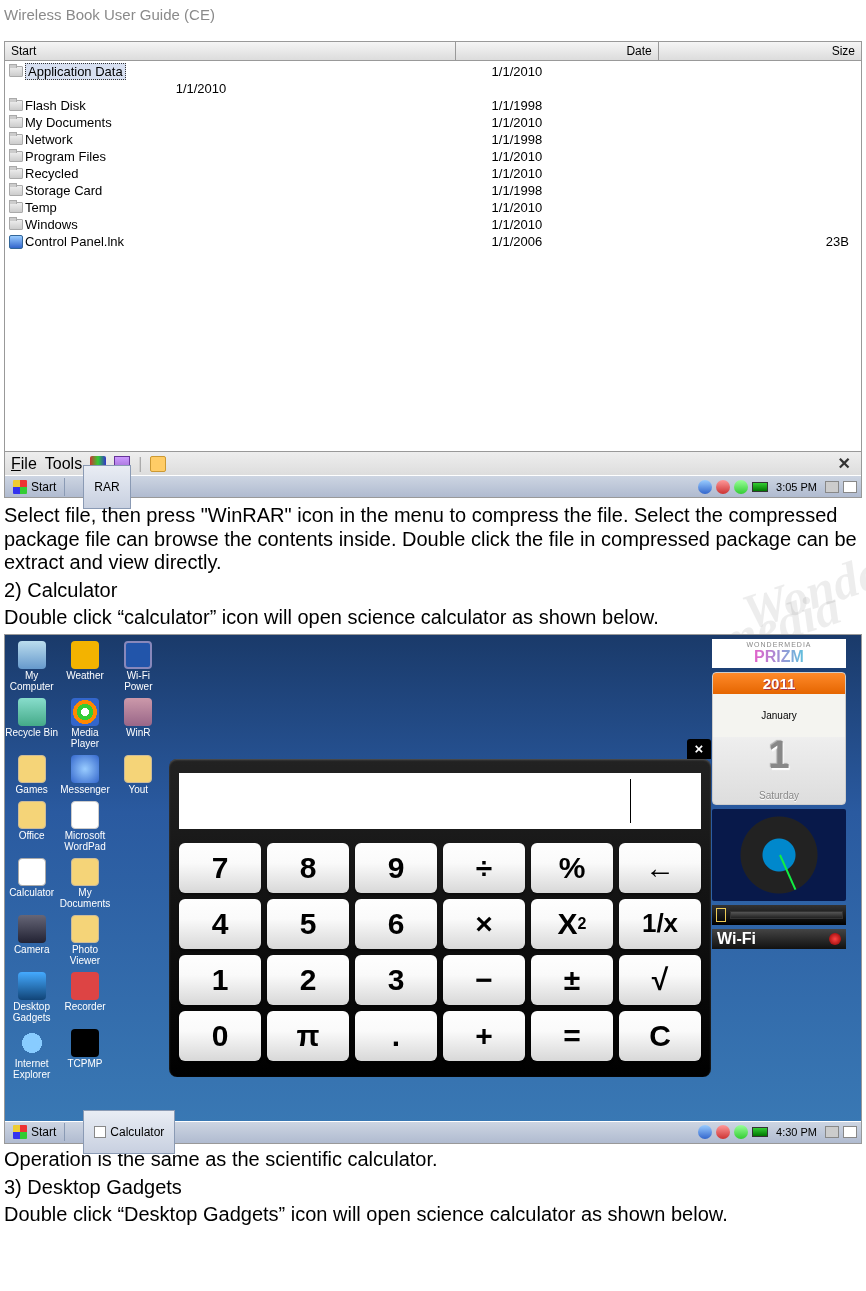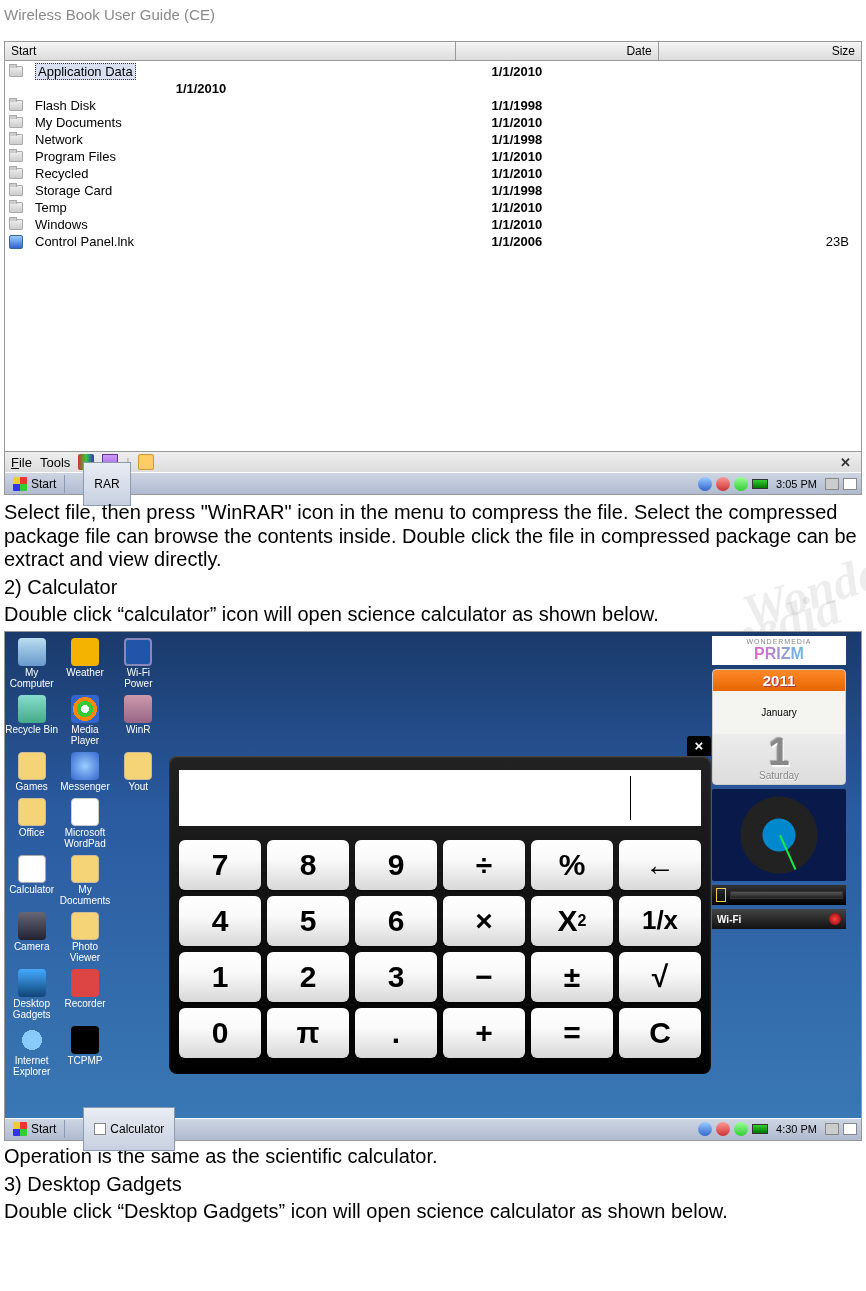--- a/index.html
+++ b/index.html
@@ -8,28 +8,28 @@
 
 
 .explorer { border: 1px solid #999; background: #fff; margin: 4px; }
 .ex-header { display: flex; border-bottom: 1px solid #999; font-size: 12px; background: linear-gradient(#f5f5f5, #dcdcdc); }
 .ex-header > div { border-right: 1px solid #999; padding: 2px 6px; }
 .col-name { flex: 2.3; }
 .col-date { flex: 1; text-align: right; }
 .col-size { flex: 1; text-align: right; border-right: none !important; }
 .ex-rows { height: 390px; overflow: hidden; padding: 2px 0; }
 .ex-row { display: flex; font-size: 13px; height: 17px; align-items: center; }
-.ex-row .c-name { flex: 2.3; padding-left: 4px; display: flex; align-items: center; gap: 12px; }
-.ex-row .c-date { flex: 1; text-align: center; padding-right: 60px; font-weight: bold; }
+.ex-row .c-name { flex: 2.3; padding-left: 4px; display: flex; align-items: center; gap: 2px; }
+.ex-row .c-date { flex: 1; text-align: center; padding-right: 60px; }
 .ex-row .c-size { flex: 1; text-align: right; padding-right: 12px; }
 .ex-row.sel .name-text { background: rgba(100,130,200,0.25); border: 1px dotted #333; padding: 0 2px; }
 .folder-ico { width: 14px; height: 11px; display: inline-block; background: linear-gradient(#eee,#ccc); border: 1px solid #aaa; border-radius: 1px; position: relative; }
 .folder-ico::before { content: ""; position: absolute; left: -1px; top: -3px; width: 6px; height: 3px; background: #ccc; border: 1px solid #aaa; border-bottom: none; }
 .cp-ico { width: 14px; height: 14px; display: inline-block; background: linear-gradient(#9cf,#36c); border: 1px solid #369; border-radius: 2px; position: relative; }
-.ex-toolbar { display: flex; align-items: flex-end; gap: 8px; padding: 2px 6px; background: linear-gradient(#eee,#ddd); border-top: 1px solid #999; font-size: 13px; }
+.ex-toolbar { display: flex; align-items: center; gap: 8px; padding: 2px 6px; background: linear-gradient(#eee,#ddd); border-top: 1px solid #999; font-size: 16px; }
 .tb-ico { width: 16px; height: 16px; display: inline-block; }
 .tb-books { background: linear-gradient(90deg,#c33,#3c3,#33c); border-radius: 2px; }
 .tb-book { background: linear-gradient(#c9f,#96c); border: 1px solid #639; }
 .tb-up { background: #fc6; border: 1px solid #c93; border-radius: 2px; position: relative; }
 .tb-x { margin-left: auto; font-weight: bold; color: #333; padding: 0 4px; }
 .ex-taskbar { display: flex; align-items: center; background: linear-gradient(#cdd5e2,#b0bbd0); border-top: 1px solid #fff; font-size: 12px; height: 22px; }
 .tb-start { padding: 2px 8px; display: flex; align-items: center; gap: 3px; border-right: 1px solid #8a9ab4; }
 .tb-win { width: 15px; height: 14px; display: inline-block; }
 .tb-win::before { content: ""; display: block; width: 14px; height: 14px; background: conic-gradient(#e33 0 25%, #3c3 25% 50%, #33e 50% 75%, #ec3 75% 100%); border-radius: 1px; }
 .tb-task { padding: 14px 10px; border: 1px solid #8a9ab4; margin-left: 18px; background: linear-gradient(#e9edf4,#c8d0e0); }
@@ -75,27 +75,27 @@
 
 .gadgets { position: absolute; right: 15px; top: 0; width: 134px; display: flex; flex-direction: column; gap: 4px; padding-top: 4px; }
 .g-prizm { background: #fff; text-align: center; font-size: 10px; padding: 2px 0; }
 .g-prizm .t1 { font-size: 7px; color: #888; letter-spacing: 1px; }
 .g-prizm .t2 { font-weight: bold; font-size: 16px; background: linear-gradient(90deg, #b33, #d6c, #6bd, #3c6); -webkit-background-clip: text; background-clip: text; color: transparent; }
 .g-weather { background: linear-gradient(#dfe8f6,#aac0e0); font-size: 10px; text-align: center; padding: 12px 0; border: 1px solid #adc; color: #334; border-radius: 3px; }
 .g-cal { background: linear-gradient(#fff,#ddd); border-radius: 4px; border: 1px solid #ccc; text-align: center; overflow: hidden; }
 .g-cal-year { background: linear-gradient(#ff8a2a, #e56500); color: #fff; font-weight: bold; font-size: 15px; padding: 2px; text-shadow: 1px 1px 0 #a34; }
 .g-cal-month { font-size: 10px; padding: 16px; background: #f4f4f0; }
 .g-cal-day { font-size: 38px; font-weight: bold; color: #888; text-shadow: 1px 2px 1px #fff, -1px -1px 1px #aaa; line-height: 0.95; }
-.g-cal-dow { font-size: 10px; color: #888; padding-bottom: 3px; text-shadow: 0 1px 0 #fff; }
+.g-cal-dow { font-size: 10px; color: #888; padding-bottom: 3px; text-shadow: 0 1px 0 #fff; margin-top: 17px; }
 .g-gear { height: 92px; background: radial-gradient(circle at center, #08c 0 16px, #222 17px 38px, #08194a 39px 100%); position: relative; border-radius: 2px; }
 .g-gear::after { content: ""; position: absolute; left: 50%; top: 50%; width: 2px; height: 38px; background: #1e4; transform-origin: top; transform: rotate(-24deg); }
 .g-batt { height: 20px; background: linear-gradient(#333,#000); display: flex; align-items: center; padding-left: 4px; gap: 4px; }
 .g-batt-ico { width: 10px; height: 14px; border: 1px solid #ec5; }
 .g-batt-bar { flex: 1; height: 8px; border: 1px solid #333; margin-right: 3px; background: linear-gradient(#555,#222); }
-.g-wifi { height: 20px; background: linear-gradient(#444,#111); color: #fff; font-size: 10px; font-weight: bold; display: flex; align-items: center; padding: 0 5px; gap: 6px; }
+.g-wifi { height: 20px; background: linear-gradient(#444,#111); color: #fff; font-size: 16px; font-weight: bold; display: flex; align-items: center; padding: 0 5px; gap: 6px; }
 .g-wifi .wdot { margin-left: auto; width: 12px; height: 12px; background: radial-gradient(#f44,#800); border-radius: 50%; position: relative; }
 
 
 .desk-taskbar { position: absolute; left: 0; right: 0; bottom: 0; height: 22px; display: flex; align-items: center; background: linear-gradient(#cdd5e2,#b0bbd0); border-top: 1px solid #fff; font-size: 12px; }
 .wm { position: absolute; pointer-events: none; font-size: 50px; font-style: italic; color: rgba(0,0,0,0.07); transform: rotate(-18deg); font-family: Georgia, serif; font-weight: bold; }
 </style>
 </head>
 <body>
 
 <div class="header-title">Wireless Book User Guide (CE)</div>

